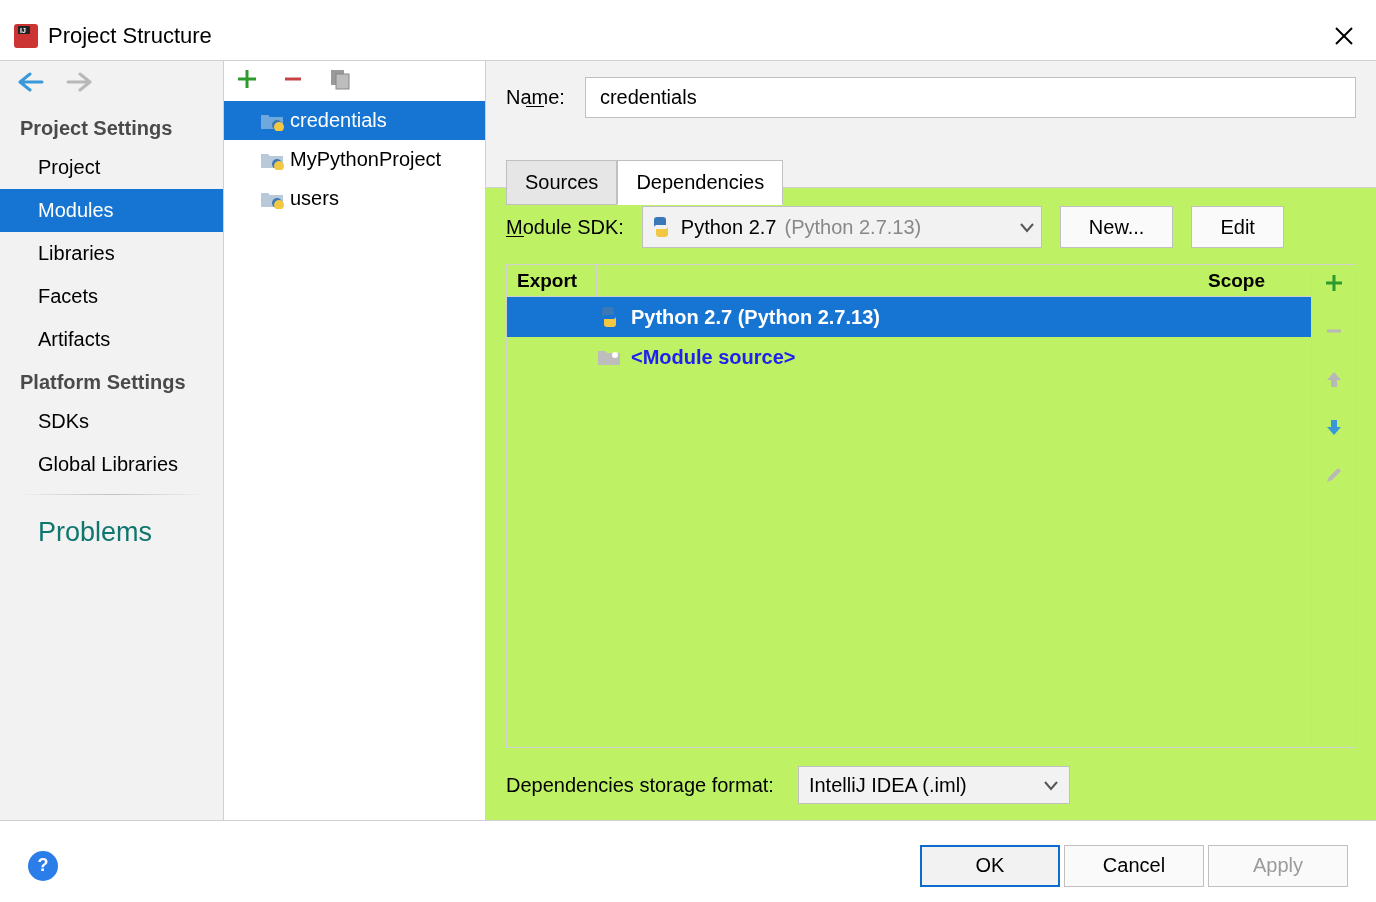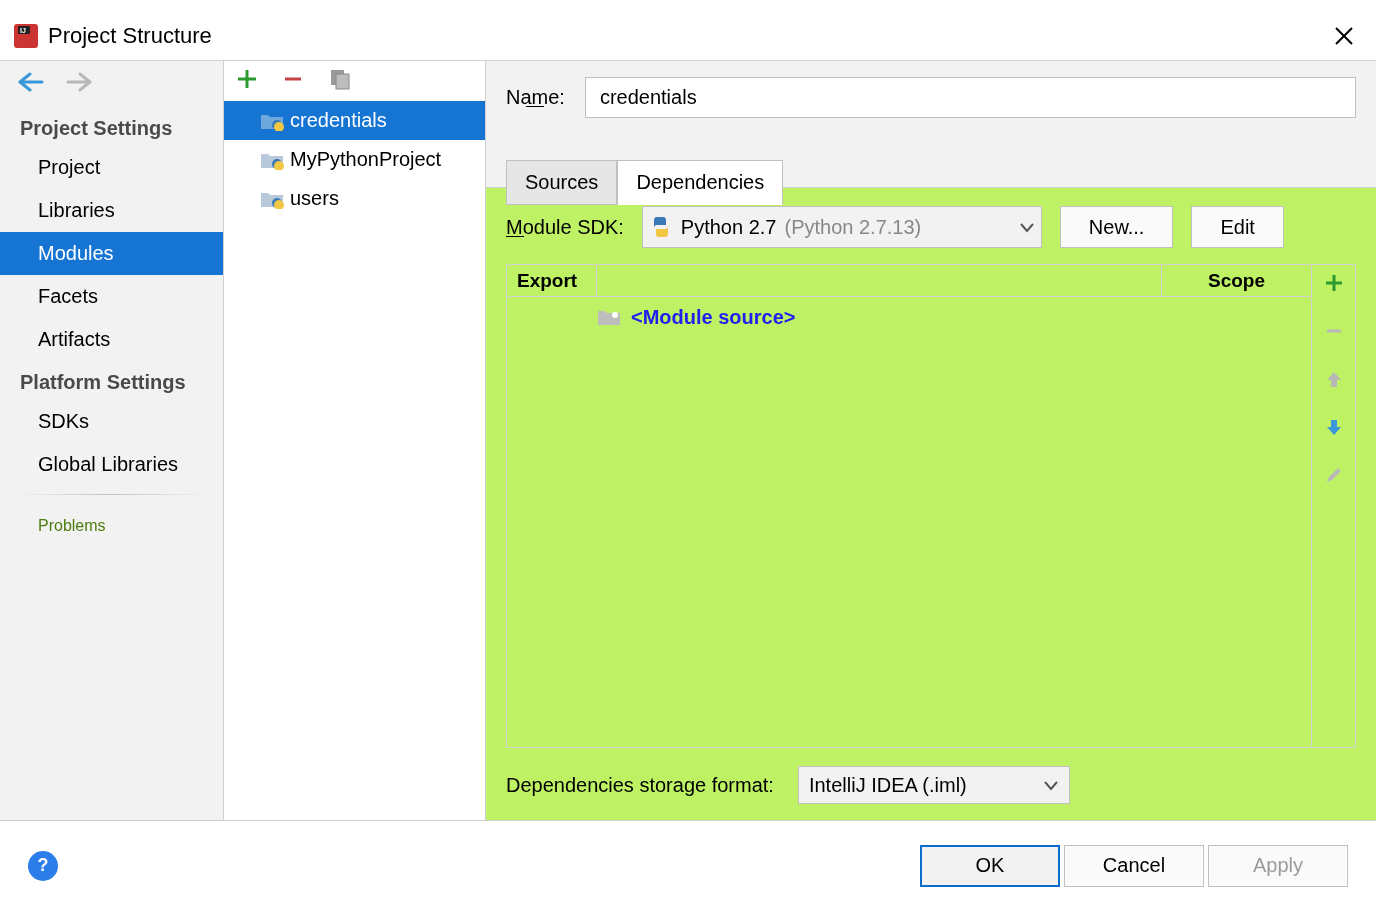--- a/index.html
+++ b/index.html
@@ -70,22 +70,22 @@
     background: #1675d2;
     color: #fff;
   }
   .sidebar-divider {
     height: 1px;
     background: linear-gradient(to right, rgba(0,0,0,0), rgba(0,0,0,0.2), rgba(0,0,0,0));
     margin: 8px 16px;
   }
   .sidebar-problems {
     padding: 14px 20px 10px 38px;
-    font-size: 16px;
-    color: #4d7c0f;
+    font-size: 27px;
+    color: #0f766e;
     cursor: pointer;
   }
   .module-list {
     width: 262px;
     border-right: 1px solid #d0d0d0;
     background: #fff;
     display: flex;
     flex-direction: column;
   }
   .module-list-toolbar {
@@ -359,22 +359,22 @@
         </svg>
       </span>
       <span>
         <svg width="26" height="20" viewBox="0 0 26 20">
           <path d="M14 2 L24 10 L14 18 M24 10 L2 10" stroke="#b8b8b8" stroke-width="3" fill="none" stroke-linecap="round" stroke-linejoin="round"></path>
         </svg>
       </span>
     </div>
     <div class="sidebar-heading">Project Settings</div>
     <div class="sidebar-item">Project</div>
+    <div class="sidebar-item selected">Modules</div>
     <div class="sidebar-item">Libraries</div>
-    <div class="sidebar-item selected">Modules</div>
     <div class="sidebar-item">Facets</div>
     <div class="sidebar-item">Artifacts</div>
     <div class="sidebar-heading">Platform Settings</div>
     <div class="sidebar-item">SDKs</div>
     <div class="sidebar-item">Global Libraries</div>
     <div class="sidebar-divider"></div>
     <div class="sidebar-problems">Problems</div>
   </div>
 
   <div class="module-list">
@@ -455,20 +455,27 @@
         <button class="btn">Edit</button>
       </div>
 
       <div class="deps-area">
         <div class="deps-table">
           <div class="deps-header">
             <div class="col-export">Export</div>
             <div class="col-name"></div>
             <div class="col-scope">Scope</div>
           </div>
+          <div class="deps-row selected">
+            <svg width="24" height="24" viewBox="0 0 24 24">
+              <path d="M8 2 h6 a3 3 0 0 1 3 3 v5 h-9 a3 3 0 0 0 -3 3 v-8 a3 3 0 0 1 3 -3 z" fill="#3a78b8"></path>
+              <path d="M16 22 h-6 a3 3 0 0 1 -3 -3 v-5 h9 a3 3 0 0 0 3 -3 v8 a3 3 0 0 1 -3 3 z" fill="#f2c744"></path>
+            </svg>
+            <span>Python 2.7 (Python 2.7.13)</span>
+          </div>
           <div class="deps-row">
             <svg width="24" height="20" viewBox="0 0 24 20">
               <path d="M1 4 L8 4 L10 6 L23 6 L23 18 L1 18 Z" fill="#bdbdbd"></path>
               <circle cx="18" cy="8" r="3" fill="#fff"></circle>
             </svg>
             <span class="link-style">&lt;Module source&gt;</span>
           </div>
         </div>
         <div class="deps-side">
           <span class="side-btn">

